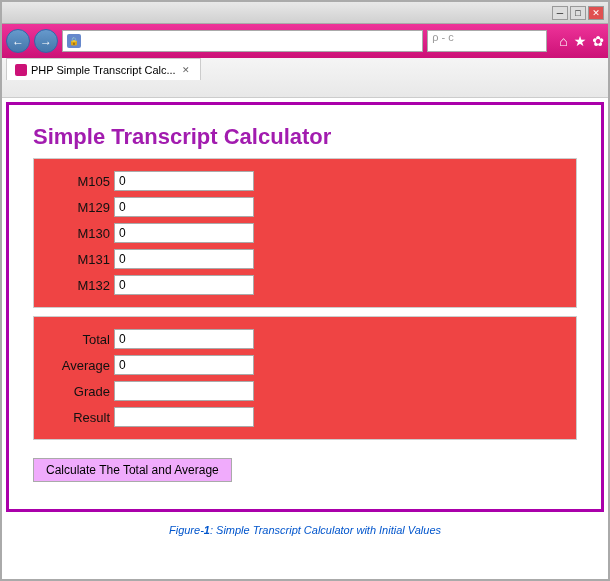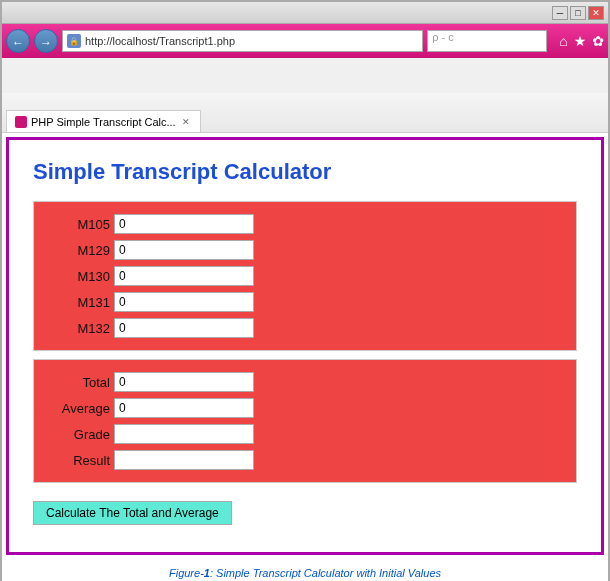--- a/index.html
+++ b/index.html
@@ -107,24 +107,22 @@
       align-items: flex-start;
       padding: 0 4px;
       font-size: 11px;
       color: #999;
     }
 
     .tab-bar {
       background: linear-gradient(to bottom, #f5f5f5, #e8e8e8);
       height: 40px;
       display: flex;
-      align-items: flex-end;
       padding: 0 4px;
       border-bottom: 1px solid #ccc;
-      margin-top: 35px;
     }
 
     .tab {
       height: 22px;
       padding: 0 8px;
       background: white;
       border: 1px solid #ccc;
       border-bottom: none;
       font-size: 11px;
       display: flex;
@@ -169,22 +167,22 @@
       padding: 0;
     }
 
     .page-content {
       padding: 15px 20px;
     }
 
     .page-title {
       font-size: 22px;
       font-weight: bold;
-      color: #1d4ed8;
-      margin-bottom: 16px;
+      color: #a21caf;
+      margin-bottom: 8px;
       font-family: Arial, sans-serif;
     }
 
     .form-section {
       border: 1px solid #ccc;
       padding: 12px 16px;
       margin-bottom: 8px;
       background: #ef4444;
     }
 
@@ -212,21 +210,21 @@
       border: 1px solid #aaa;
       padding: 1px 4px;
       font-size: 12px;
       background: white;
     }
 
     .calc-button {
       margin: 10px 0 8px 0;
       padding: 4px 12px;
       border: 1px solid #aaa;
-      background: #5eead4;
+      background: #f0abfc;
       font-size: 12px;
       cursor: pointer;
     }
 
     .figure-caption {
       text-align: center;
       color: #0055cc;
       font-size: 11px;
       padding: 8px 0;
       background: white;
@@ -255,21 +253,20 @@
       <div class="tb-btn close">✕</div>
     </div>
   </div>
 
   <div class="nav-bar">
     <div class="nav-btn">←</div>
     <div class="nav-btn">→</div>
 
     <div class="address-bar">
       <div class="address-icon">🔒</div>
-      <span>http://localhost/Transcript1.php</span>
     </div>
 
     <div class="search-box">
       <span>ρ - c</span>
     </div>
 
     <div class="nav-icons">
       <span class="nav-icon">⌂</span>
       <span class="nav-icon">★</span>
       <span class="nav-icon">✿</span>

